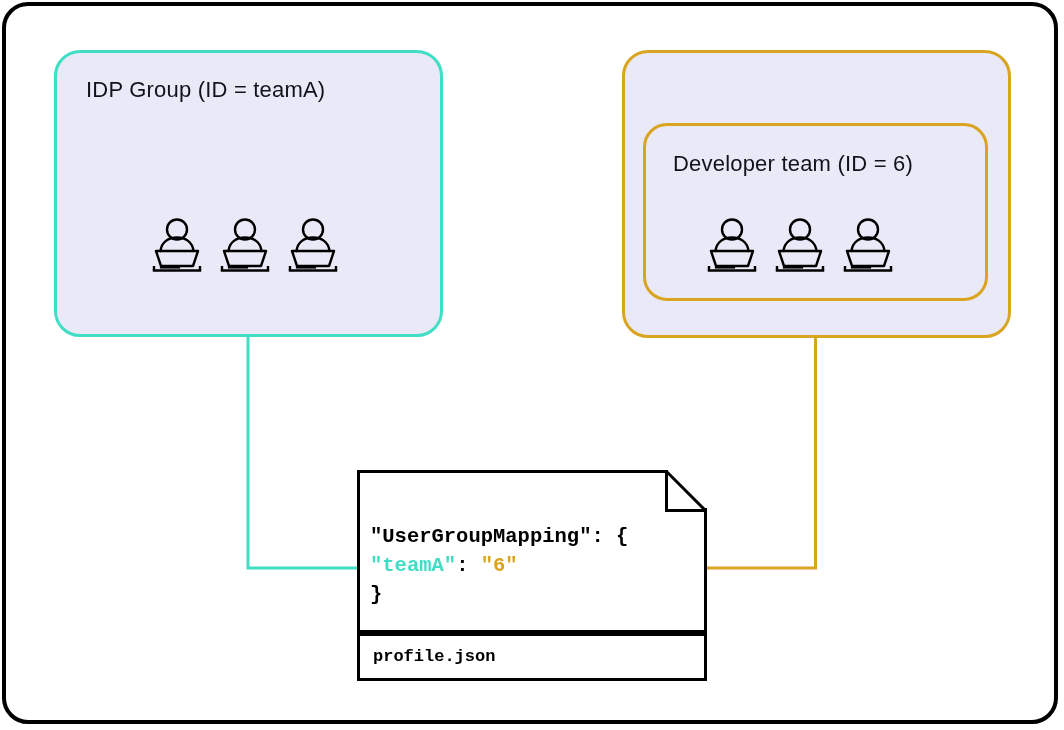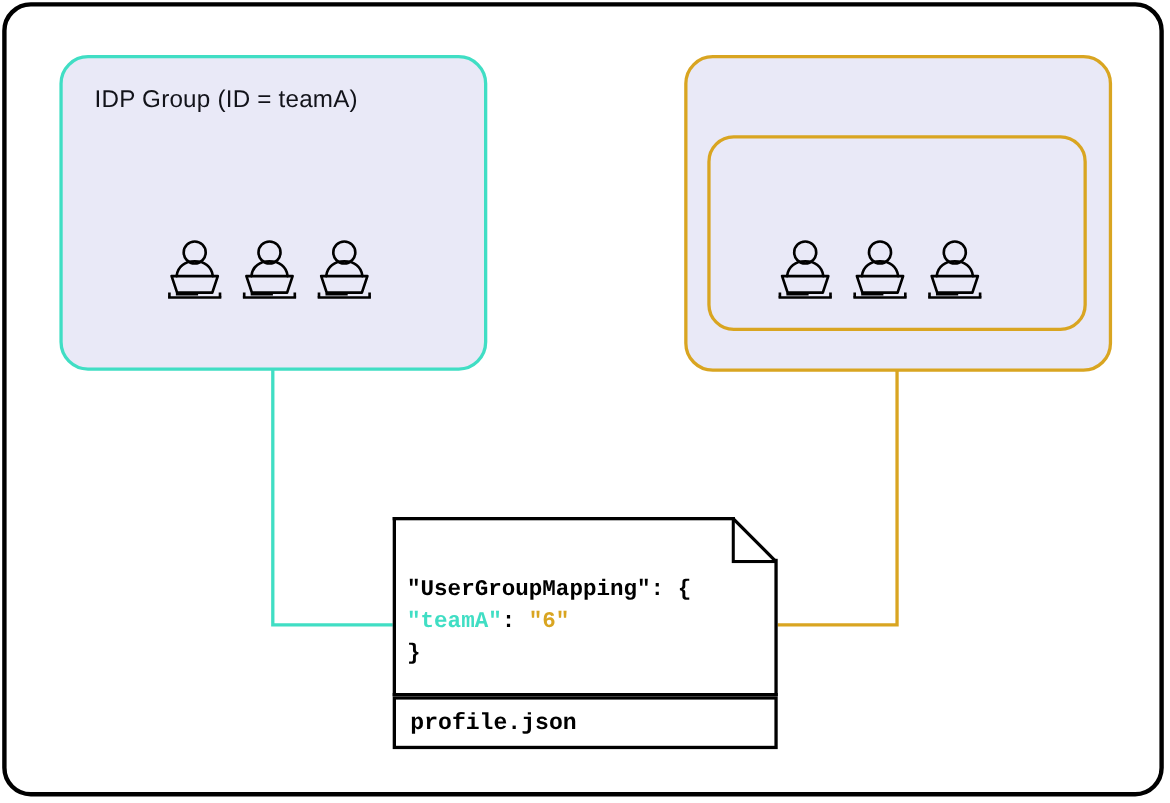--- a/index.html
+++ b/index.html
@@ -53,21 +53,21 @@
   .code{
     position:absolute;left:13px;top:52px;
     font-family:"Liberation Mono",monospace;font-weight:bold;
     font-size:20.5px;line-height:29px;color:#000000;white-space:pre;
   }
   .code .k{color:#40dec4;}
   .code .v{color:#d9a521;}
   .foot-label{
     position:absolute;left:13px;top:11px;
     font-family:"Liberation Mono",monospace;font-weight:bold;
-    font-size:21px;color:#000000;white-space:pre;
+    font-size:17px;color:#000000;white-space:pre;
   }
 </style>
 </head>
 <body>
 
 <div id="stage">
 
   <div class="page-frame"></div>
 
   <svg class="wires" viewBox="0 0 1064 730" xmlns="http://www.w3.org/2000/svg">
@@ -109,20 +109,21 @@
       <path d="M6,50 L6,54.5 M52,50 L52,54.5" stroke="#000" stroke-width="2.4"></path>
       <path d="M13,51.5 L31,51.5" stroke="#000" stroke-width="2.2" stroke-linecap="square"></path>
     </svg>
   </div>
 
   <div class="gbox gold" style="left:622px;top:50px;width:389px;height:288px;">
   </div>
 
   <div class="gbox gold inner" style="left:643px;top:123px;width:345px;height:178px;">
   </div>
+  <div class="gtitle" style="left:673px;top:151px;">Developer team (ID = 6)</div>
   <div class="people" style="left:703px;top:216px;">
     <svg class="person" viewBox="0 0 58 58">
       <circle cx="29" cy="13.5" r="10" fill="none" stroke="#000" stroke-width="2.4"></circle>
       <path d="M12.5,35 C13.5,26 20.5,21.5 29,21.5 C37.5,21.5 44.5,26 45.5,35" fill="none" stroke="#000" stroke-width="2.4" stroke-linecap="round"></path>
       <path d="M8,35 L50,35 L45,50 L13,50 Z" fill="none" stroke="#000" stroke-width="2.4" stroke-linejoin="round"></path>
       <path d="M6,54.5 L52,54.5" stroke="#000" stroke-width="2.4" stroke-linecap="square"></path>
       <path d="M6,50 L6,54.5 M52,50 L52,54.5" stroke="#000" stroke-width="2.4"></path>
       <path d="M13,51.5 L31,51.5" stroke="#000" stroke-width="2.2" stroke-linecap="square"></path>
     </svg>
     <svg class="person" viewBox="0 0 58 58">

